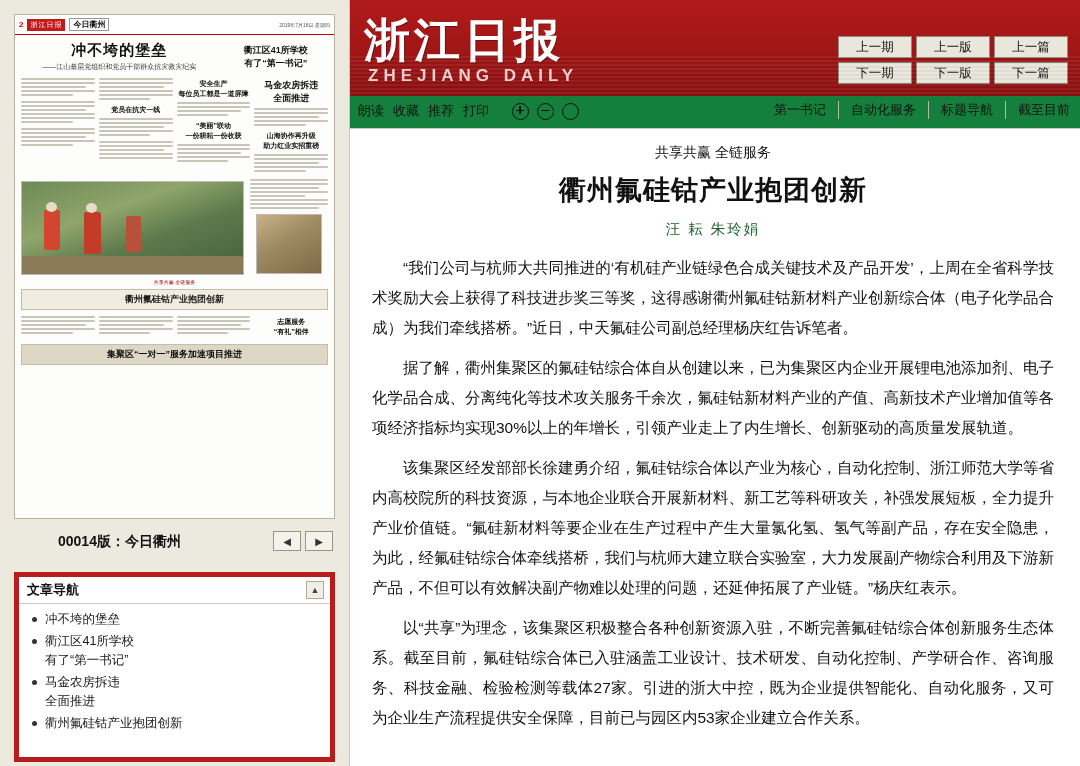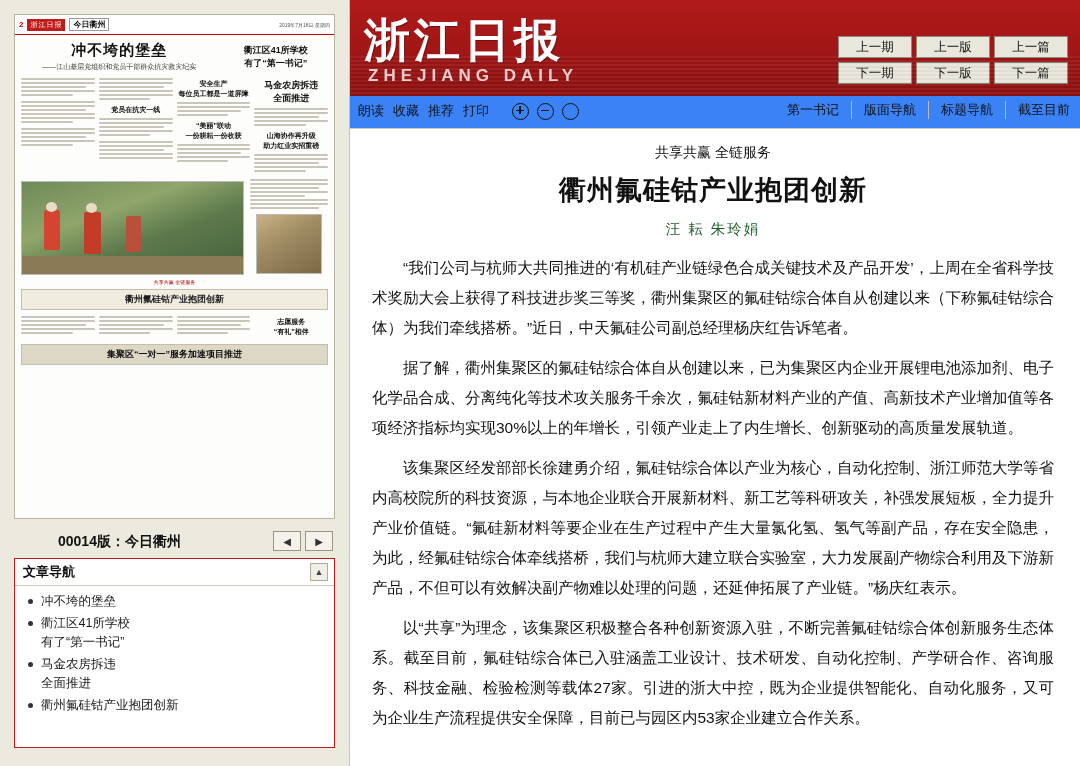--- a/index.html
+++ b/index.html
@@ -68,22 +68,22 @@
     position:absolute;left:22px;top:533px;font-size:14px;color:#111;font-weight:bold;margin-left:36px;
   }
   .nav-arrows{position:absolute;right:16px;top:531px;display:flex;gap:4px;}
   .nav-arrow{
     width:28px;height:20px;border:1px solid #9a9684;background:#f4f2ea;
     display:flex;align-items:center;justify-content:center;font-size:10px;color:#333;
     cursor:pointer;box-sizing:border-box;
   }
   
   #article-nav{
-    position:absolute;left:14px;top:558px;width:321px;height:190px;
-    background:#ffffff;border:1px solid #b91c1c;box-sizing:border-box;
+    position:absolute;left:14px;top:572px;width:321px;height:190px;
+    background:#ffffff;border:5px solid #b91c1c;box-sizing:border-box;
   }
   #article-nav .hd{
     height:26px;border-bottom:1px solid #cfcabb;display:flex;align-items:center;
     padding:0 8px;font-size:13px;color:#111;font-weight:bold;position:relative;
   }
   #article-nav .hd .collapse{
     position:absolute;right:6px;top:4px;width:16px;height:16px;border:1px solid #b0ab99;
     background:#f0eee6;font-size:9px;display:flex;align-items:center;justify-content:center;color:#444;
   }
   #article-nav ul{list-style:none;margin:6px 0 0;padding:0 10px 0 26px;}
@@ -115,21 +115,21 @@
     position:absolute;left:18px;top:66px;font-size:17px;color:#f0cfcf;letter-spacing:5px;
     font-weight:bold;
   }
   .btn-grid{position:absolute;right:12px;top:36px;display:grid;grid-template-columns:repeat(3,74px);
     grid-auto-rows:22px;gap:4px;}
   .nav-btn{
     background:#e9e7dc;border:1px solid #8d8a7c;font-size:12.5px;color:#111;
     display:flex;align-items:center;justify-content:center;cursor:pointer;box-sizing:border-box;
   }
   #toolbar{
-    position:absolute;left:0;top:96px;width:730px;height:32px;background:#3b82f6;
+    position:absolute;left:0;top:96px;width:730px;height:32px;background:#15803d;
     border-bottom:1px solid #cfcabb;
   }
   .tb-left{position:absolute;left:8px;top:6px;display:flex;align-items:center;gap:9px;}
   .tb-item{font-size:13px;color:#111;cursor:pointer;}
   .zoom-group{display:flex;align-items:center;gap:8px;margin-left:14px;}
   .zoom-circle{
     width:15px;height:15px;border-radius:50%;border:1.5px solid #111;position:relative;cursor:pointer;
   }
   .zoom-circle .h{position:absolute;left:2.5px;top:6px;width:8px;height:1.5px;background:#111;}
   .zoom-circle .v{position:absolute;left:6px;top:2.5px;width:1.5px;height:8px;background:#111;}
@@ -380,28 +380,28 @@
             <span class="v"></span>
           </span>
         <span class="zoom-circle">
             <span class="h"></span>
           </span>
         <span class="zoom-circle"></span>
       </span>
     </div>
     <div class="tb-right">
       <span class="tb-link">第一书记</span>
-      <span class="tb-link">版面导航</span>
+      <span class="tb-link">自动化服务</span>
       <span class="tb-link">标题导航</span>
       <span class="tb-link">截至目前</span>
     </div>
   </div>
 
   <div id="article">
     <div id="kicker">共享共赢 全链服务</div>
     <div id="headline">衢州氟硅钴产业抱团创新</div>
     <div id="byline">汪 耘 朱玲娟</div>
-    <p class="para">“我们公司与杭师大共同推进的‘有机硅产业链绿色合成关键技术及产品开发’，上周在全省科学技术奖励大会上获得了科技进步奖三等奖，衢州集聚区的氟硅钴综合体自从创建以来（下称氟硅钴综合体）为我们牵线搭桥。”近日，中天氟硅公司副总经理杨庆红告诉笔者。</p>
+    <p class="para">“我们公司与杭师大共同推进的‘有机硅产业链绿色合成关键技术及产品开发’，上周在全省科学技术奖励大会上获得了科技进步奖三等奖，这得感谢衢州氟硅钴新材料产业创新综合体（电子化学品合成）为我们牵线搭桥。”近日，中天氟硅公司副总经理杨庆红告诉笔者。</p>
     <p class="para">据了解，衢州集聚区的氟硅钴综合体自从创建以来，已为集聚区内企业开展锂电池添加剂、电子化学品合成、分离纯化等技术攻关服务千余次，氟硅钴新材料产业的产值、高新技术产业增加值等各项经济指标均实现30%以上的年增长，引领产业走上了内生增长、创新驱动的高质量发展轨道。</p>
     <p class="para">该集聚区经发部部长徐建勇介绍，氟硅钴综合体以产业为核心，自动化控制、浙江师范大学等省内高校院所的科技资源，与本地企业联合开展新材料、新工艺等科研攻关，补强发展短板，全力提升产业价值链。“氟硅新材料等要企业在生产过程中产生大量氯化氢、氢气等副产品，存在安全隐患，为此，经氟硅钴综合体牵线搭桥，我们与杭师大建立联合实验室，大力发展副产物综合利用及下游新产品，不但可以有效解决副产物难以处理的问题，还延伸拓展了产业链。”杨庆红表示。</p>
     <p class="para">以“共享”为理念，该集聚区积极整合各种创新资源入驻，不断完善氟硅钴综合体创新服务生态体系。截至目前，氟硅钴综合体已入驻涵盖工业设计、技术研发、自动化控制、产学研合作、咨询服务、科技金融、检验检测等载体27家。引进的浙大中控，既为企业提供智能化、自动化服务，又可为企业生产流程提供安全保障，目前已与园区内53家企业建立合作关系。</p>
   </div>
 </div>
 
 </body></html>

